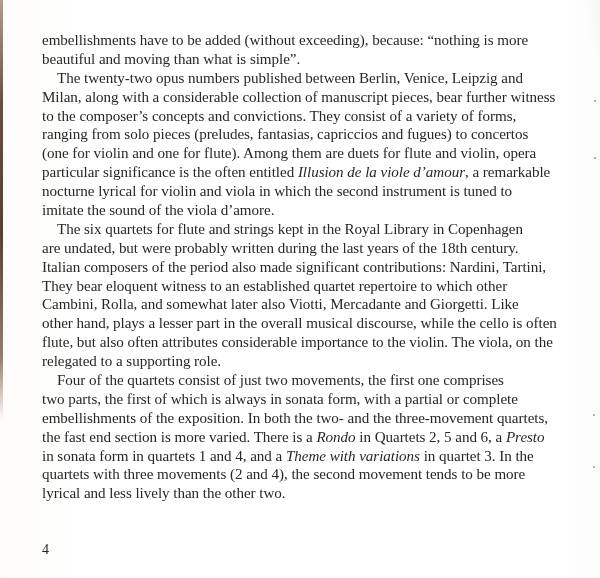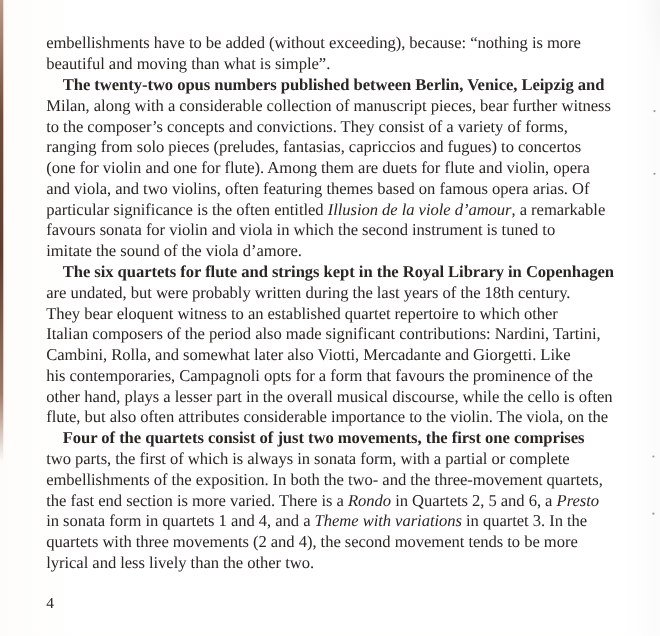--- a/index.html
+++ b/index.html
@@ -45,21 +45,20 @@
     }
     .line {
       height: 18.9px;
       line-height: 18.9px;
       font-size: 15.1px;
       white-space: nowrap;
       letter-spacing: -0.05px;
     }
     .line.indent {
       padding-left: 15px;
-      font-weight: bold;
     }
     .line i {
       font-style: italic;
     }
     .page-number {
       position: absolute;
       left: 42px;
       top: 542px;
       font-size: 14px;
       line-height: 16px;
@@ -80,32 +79,31 @@
   <div class="corner-shadow"></div>
 
   <div class="text-block" id="text-block">
       <div class="line"><span>embellishments have to be added (without exceeding), because: “nothing is more</span></div>
       <div class="line"><span>beautiful and moving than what is simple”.</span></div>
       <div class="line indent"><span>The twenty-two opus numbers published between Berlin, Venice, Leipzig and</span></div>
       <div class="line"><span>Milan, along with a considerable collection of manuscript pieces, bear further witness</span></div>
       <div class="line"><span>to the composer’s concepts and convictions. They consist of a variety of forms,</span></div>
       <div class="line"><span>ranging from solo pieces (preludes, fantasias, capriccios and fugues) to concertos</span></div>
       <div class="line"><span>(one for violin and one for flute). Among them are duets for flute and violin, opera</span></div>
-      <div class="line"><span>and viola, and two violins, often featuring themes based on famous opera arias. Of</span></div>
       <div class="line"><span>particular significance is the often entitled </span><i>Illusion de la viole d’amour</i><span>, a remarkable</span></div>
-      <div class="line"><span>favours sonata for violin and viola in which the second instrument is tuned to</span></div>
+      <div class="line"><span>nocturne lyrical for violin and viola in which the second instrument is tuned to</span></div>
       <div class="line"><span>imitate the sound of the viola d’amore.</span></div>
       <div class="line indent"><span>The six quartets for flute and strings kept in the Royal Library in Copenhagen</span></div>
       <div class="line"><span>are undated, but were probably written during the last years of the 18th century.</span></div>
+      <div class="line"><span>Italian composers of the period also made significant contributions: Nardini, Tartini,</span></div>
       <div class="line"><span>They bear eloquent witness to an established quartet repertoire to which other</span></div>
-      <div class="line"><span>Italian composers of the period also made significant contributions: Nardini, Tartini,</span></div>
       <div class="line"><span>Cambini, Rolla, and somewhat later also Viotti, Mercadante and Giorgetti. Like</span></div>
-      <div class="line"><span>his contemporaries, Campagnoli opts for a form that favours the prominence of the</span></div>
       <div class="line"><span>other hand, plays a lesser part in the overall musical discourse, while the cello is often</span></div>
       <div class="line"><span>flute, but also often attributes considerable importance to the violin. The viola, on the</span></div>
+      <div class="line"><span>relegated to a supporting role.</span></div>
       <div class="line indent"><span>Four of the quartets consist of just two movements, the first one comprises</span></div>
       <div class="line"><span>two parts, the first of which is always in sonata form, with a partial or complete</span></div>
       <div class="line"><span>embellishments of the exposition. In both the two- and the three-movement quartets,</span></div>
       <div class="line"><span>the fast end section is more varied. There is a </span><i>Rondo</i><span> in Quartets 2, 5 and 6, a </span><i>Presto</i></div>
       <div class="line"><span>in sonata form in quartets 1 and 4, and a </span><i>Theme with variations</i><span> in quartet 3. In the</span></div>
       <div class="line"><span>quartets with three movements (2 and 4), the second movement tends to be more</span></div>
       <div class="line"><span>lyrical and less lively than the other two.</span></div>
     </div>
 
   <div class="page-number">4</div>

